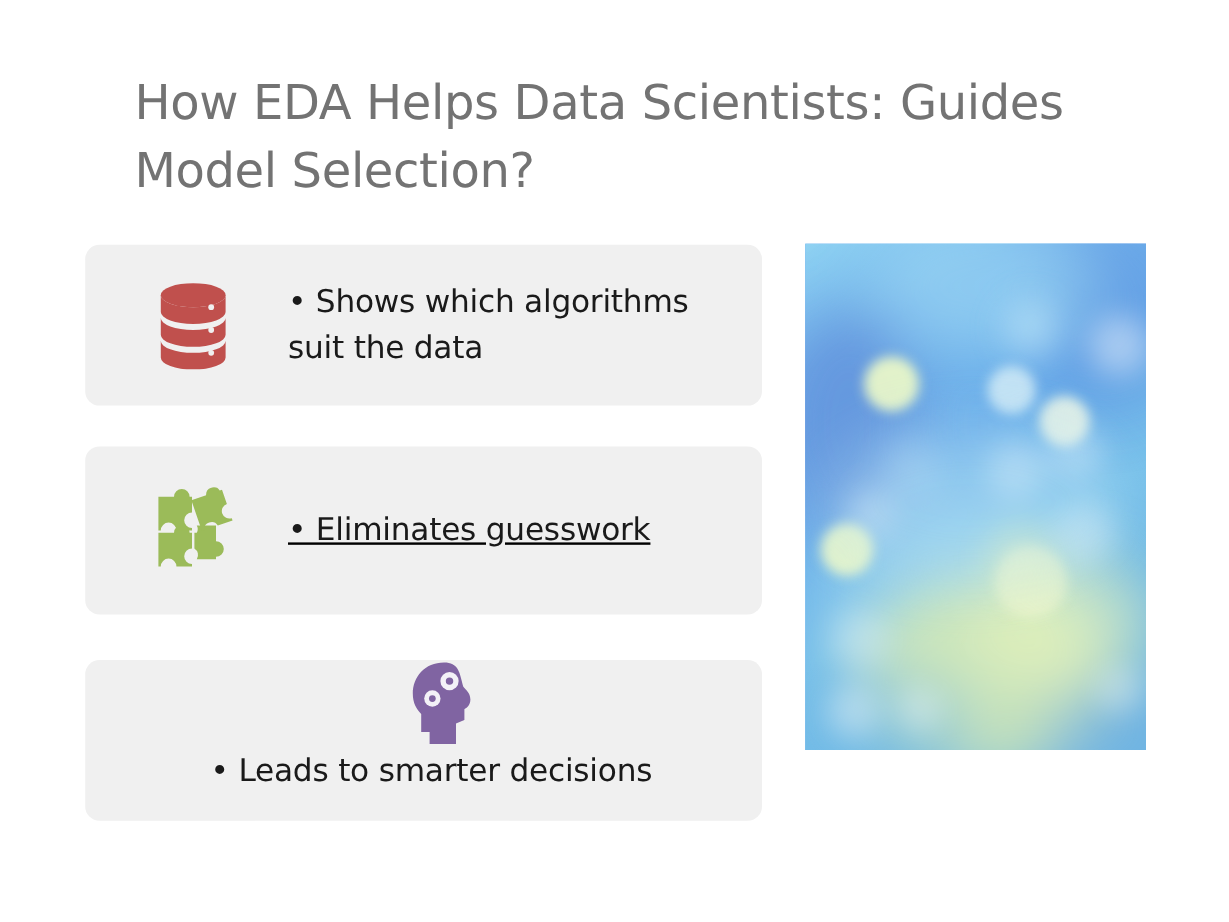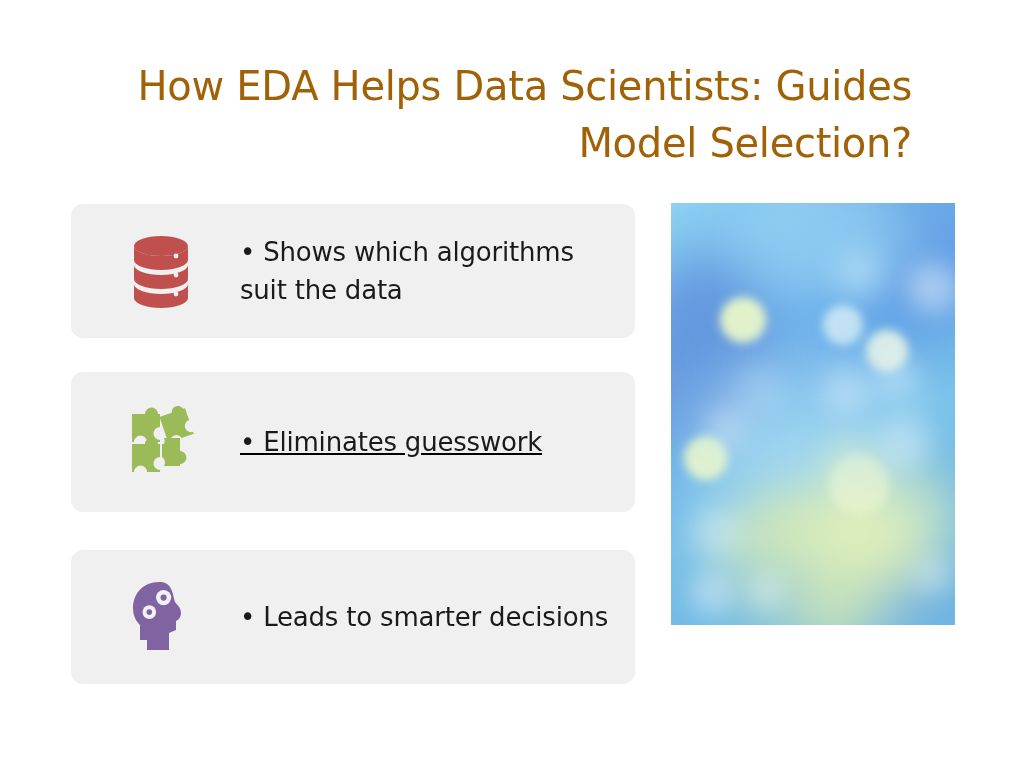--- a/index.html
+++ b/index.html
@@ -18,26 +18,26 @@
     height: 768px;
     background: #ffffff;
   }
 
   
   .slide-title {
     position: absolute;
     left: 112px;
     top: 58px;
     width: 800px;
-    text-align: right;
+    text-align: left;
     font-family: "DejaVu Sans", sans-serif;
     font-size: 40px;
     line-height: 1.42;
     font-weight: 400;
-    color: #a16207;
+    color: #737373;
     letter-spacing: -0.3px;
   }
 
   
   .cards {
     position: absolute;
     left: 71px;
     top: 204px;
     width: 564px;
   }
@@ -46,21 +46,21 @@
     position: relative;
     width: 564px;
     background: #f0f0f0;
     border-radius: 12px;
     display: flex;
     align-items: center;
   }
 
   .card-1 { height: 134px; margin-bottom: 34px; }
   .card-2 { height: 140px; margin-bottom: 38px; text-decoration: underline; }
-  .card-3 { height: 134px; }
+  .card-3 { height: 134px; flex-direction: column; }
 
   .card-icon {
     flex: 0 0 auto;
     width: 104px;
     display: flex;
     align-items: center;
     justify-content: center;
     margin-left: 38px;
   }
 

